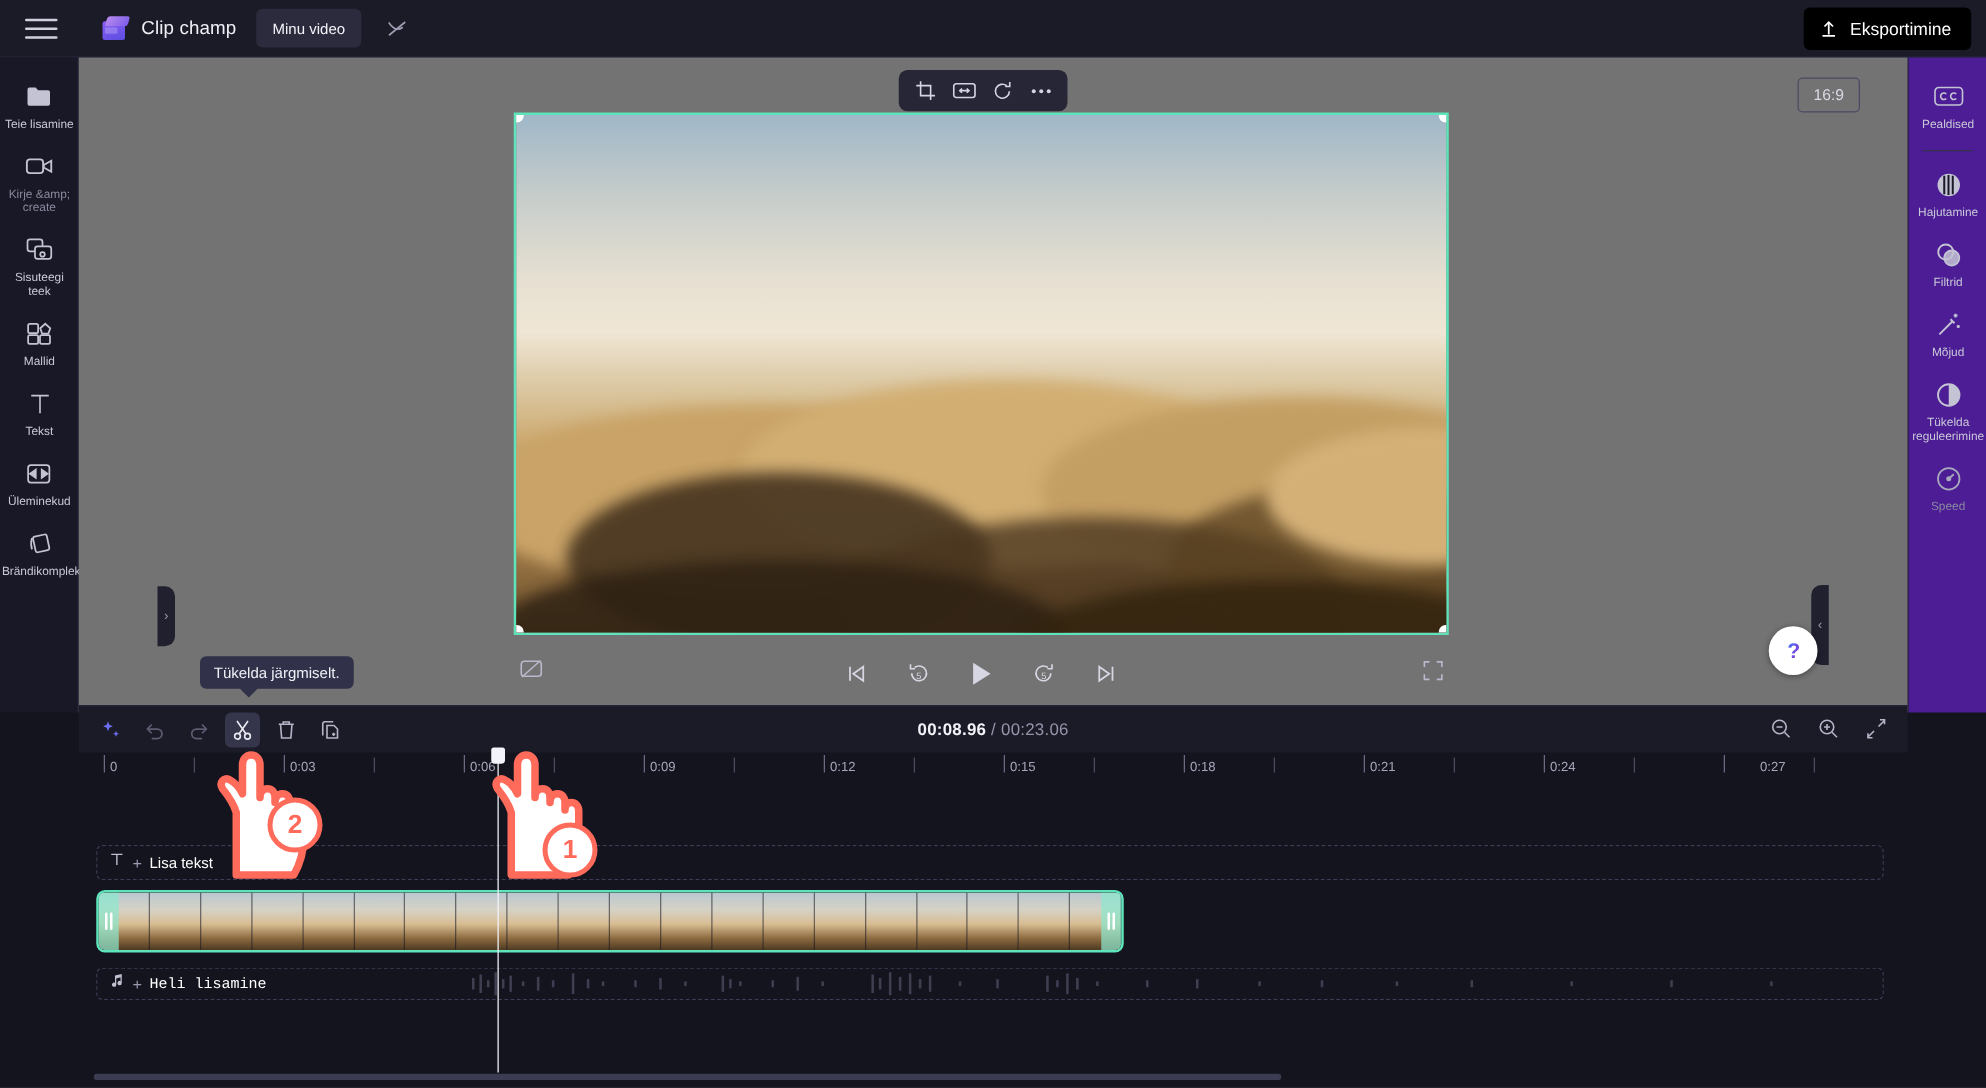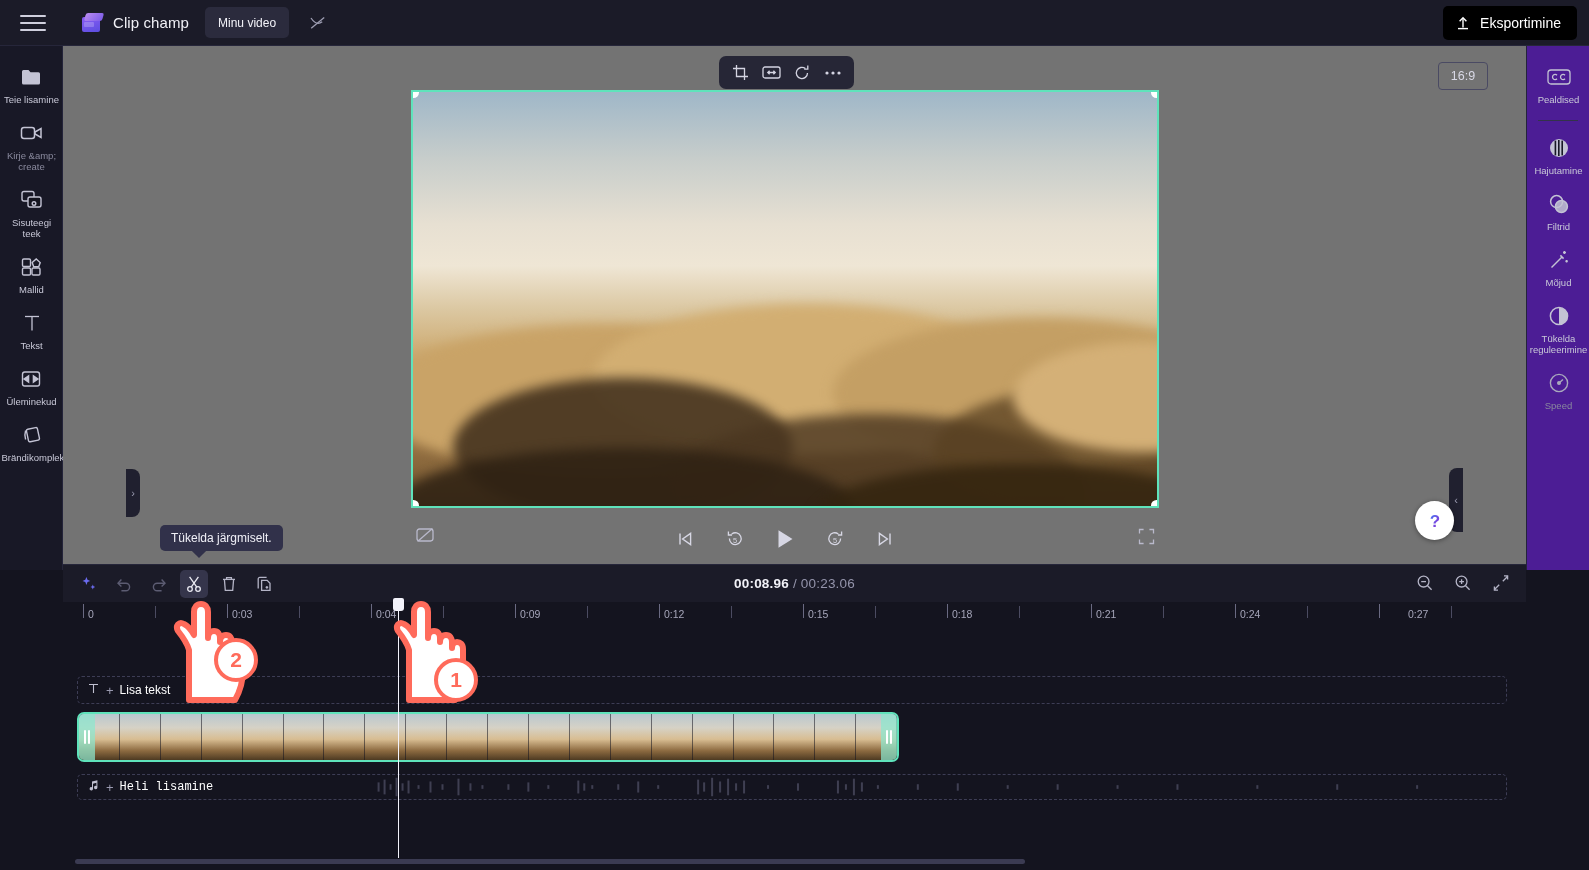--- a/index.html
+++ b/index.html
@@ -546,21 +546,21 @@
   </div>
 
   <div class="ruler">
     <div class="tickmaj" style="left:20px"></div>
       <div class="tlabel" style="left:20px">0</div>
     <div class="tick" style="left:92px"></div>
     <div class="tickmaj" style="left:164px"></div>
       <div class="tlabel" style="left:164px">0:03</div>
     <div class="tick" style="left:236px"></div>
     <div class="tickmaj" style="left:308px"></div>
-      <div class="tlabel" style="left:308px">0:04</div>
+      <div class="tlabel" style="left:308px">0:06</div>
     <div class="tick" style="left:380px"></div>
     <div class="tickmaj" style="left:452px"></div>
       <div class="tlabel" style="left:452px">0:09</div>
     <div class="tick" style="left:524px"></div>
     <div class="tickmaj" style="left:596px"></div>
       <div class="tlabel" style="left:596px">0:12</div>
     <div class="tick" style="left:668px"></div>
     <div class="tickmaj" style="left:740px"></div>
       <div class="tlabel" style="left:740px">0:15</div>
     <div class="tick" style="left:812px"></div>

